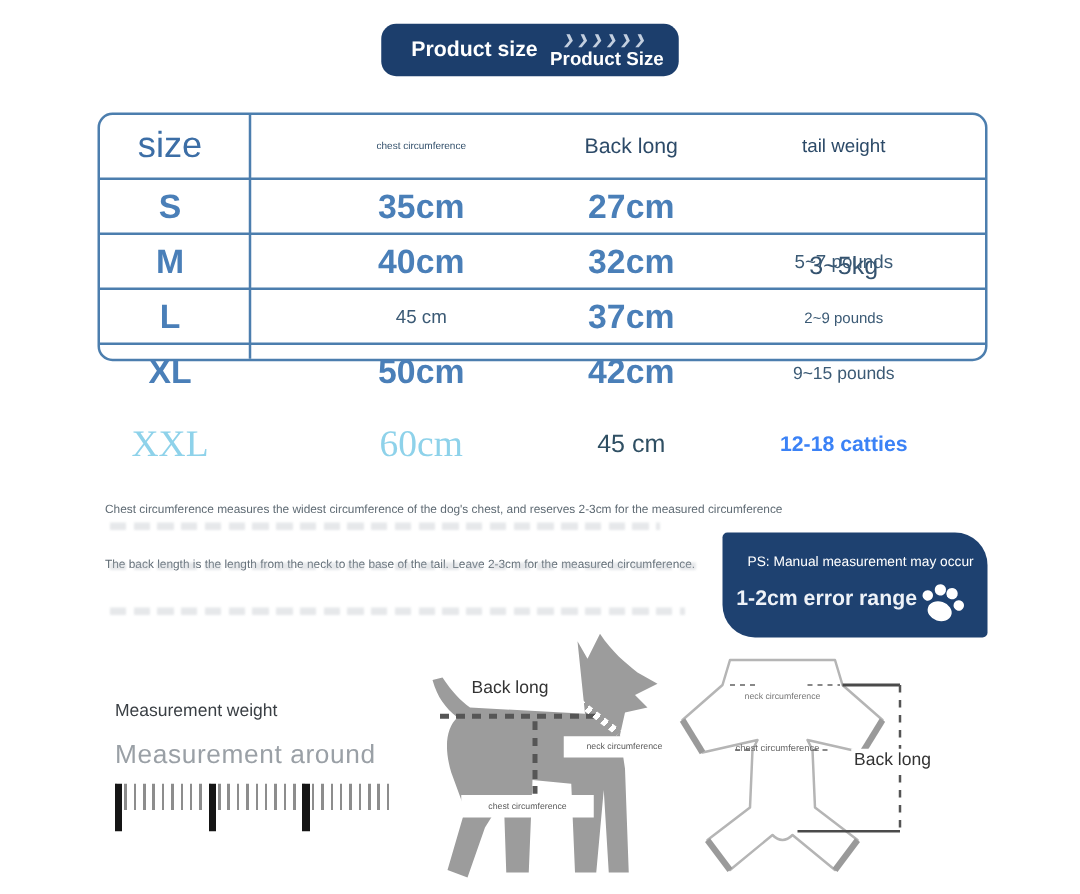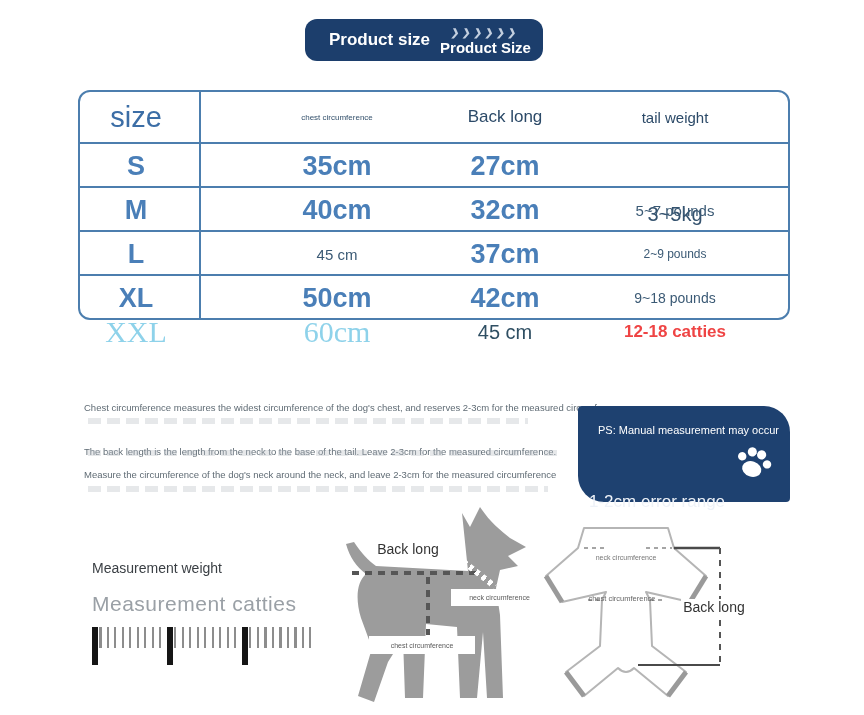--- a/index.html
+++ b/index.html
@@ -8,54 +8,54 @@
 
   
   .banner{position:absolute;left:305px;top:19px;width:238px;height:42px;background:#1c3e6c;
           border-radius:12px;display:flex;align-items:center;padding-left:24px;box-sizing:border-box;}
   .banner-left{font-size:17px;font-weight:bold;color:#fff;white-space:nowrap;}
   .banner-right{margin-left:10px;display:flex;flex-direction:column;align-items:center;padding-top:4px;}
   .chevrons{font-size:10px;font-weight:bold;letter-spacing:3px;color:#c3cfdf;transform:skewX(-10deg);line-height:1;white-space:nowrap;}
   .banner-sub{font-size:15px;font-weight:bold;color:#fff;margin-top:1px;white-space:nowrap;}
 
   
-  .size-table{position:absolute;left:78px;top:90px;width:712px;height:230px;border:2px solid #4c7eae;
+  .size-table{position:absolute;left:78px;top:90px;width:712px;height:199px;border:2px solid #4c7eae;
               border-radius:12px;box-sizing:border-box;background:#fff;}
   .vdiv{position:absolute;left:119px;top:0;bottom:0;width:2px;background:#4c7eae;}
   .trow{position:absolute;left:0;right:0;}
   .trow.bordered{border-top:2px solid #4c7eae;}
   .cell{position:absolute;top:50%;transform:translate(-50%,-50%);white-space:nowrap;}
   .col1{left:56px;}.col2{left:257px;}.col3{left:425px;}.col4{left:595px;}
   .h-size{font-size:29px;color:#3c6ea6;}
   .h-small{font-size:8px;color:#33506b;}
   .h-dark{font-size:17px;color:#2c4a68;}
   .h-dark2{font-size:15px;color:#2c4a68;}
   .t-blue{font-size:27px;font-weight:bold;color:#4a7fb8;}
   .t-dark-md{font-size:20px;color:#35536f;margin-top:48px;}
   .t-dark-sm{font-size:15px;color:#3b5a75;}
   .t-dark-xs{font-size:12px;color:#3b5a75;}
   .t-dark-sm2{font-size:14px;color:#3b5a75;}
   .t-plain{font-size:15px;color:#3b5a75;}
 
   
-  .xxl-row{position:absolute;left:80px;top:306px;width:708px;height:52px;}
+  .xxl-row{position:absolute;left:80px;top:330px;width:708px;height:52px;}
   .t-serif-lb{font-family:"Liberation Serif","DejaVu Serif",serif;font-size:30px;color:#8ed2ea;}
   .t-slate{font-size:20px;color:#2f4f63;}
-  .t-catties{font-size:17px;font-weight:bold;color:#ef4444;}
+  .t-catties{font-size:17px;font-weight:bold;color:#3b82f6;}
 
   
   .note{position:absolute;left:84px;font-size:9.5px;color:#5f6b74;white-space:nowrap;}
   .ghost{position:absolute;left:88px;height:6px;opacity:.35;filter:blur(.7px);
          background:repeating-linear-gradient(90deg,#b9bfc6 0 13px,transparent 13px 19px);}
 
   
-  .ps-box{position:absolute;left:578px;top:406px;width:212px;height:96px;background:#1e4170;
+  .ps-box{position:absolute;left:578px;top:426px;width:212px;height:84px;background:#1e4170;
           border-radius:4px 26px 4px 26px;}
   .ps-line1{position:absolute;left:20px;top:18px;font-size:11px;color:#fff;white-space:nowrap;}
-  .ps-line2{position:absolute;left:11px;top:43px;font-size:17px;font-weight:normal;color:#eef2f8;white-space:nowrap;margin-top:43px;}
+  .ps-line2{position:absolute;left:11px;top:43px;font-size:17px;font-weight:bold;color:#eef2f8;white-space:nowrap;}
   .paw{position:absolute;right:15px;top:35px;width:42px;height:42px;}
 
   
   .mm-title{position:absolute;left:92px;top:560px;font-size:14px;color:#3a3f44;}
   .mm-sub{position:absolute;left:92px;top:592px;font-size:21px;color:#9aa0a6;letter-spacing:.5px;}
   .ruler{position:absolute;left:92px;top:627px;width:224px;height:38px;
          background-image:
            repeating-linear-gradient(90deg,#151515 0 6px,transparent 6px 75px),
            repeating-linear-gradient(90deg,#8d8d8d 0 2px,transparent 2px 7.5px);
          background-size:100% 100%,100% 21px;background-repeat:no-repeat,no-repeat;}
@@ -121,54 +121,53 @@
       <span class="cell col1 t-blue">L</span>
       <span class="cell col2 t-plain">45 cm</span>
       <span class="cell col3 t-blue">37cm</span>
       <span class="cell col4 t-dark-xs">2~9 pounds</span>
     </div>
 
     <div class="trow bordered" style="top:182px;height:44px;text-align:center;">
       <span class="cell col1 t-blue">XL</span>
       <span class="cell col2 t-blue">50cm</span>
       <span class="cell col3 t-blue">42cm</span>
-      <span class="cell col4 t-dark-sm2">9~18 pounds</span>
+      <span class="cell col4 t-dark-sm2">9~15 pounds</span>
     </div>
   </div>
 
   <div class="xxl-row">
     <span class="cell col1 t-serif-lb">XXL</span>
     <span class="cell col2 t-serif-lb">60cm</span>
     <span class="cell col3 t-slate">45 cm</span>
     <span class="cell col4 t-catties">12-18 catties</span>
   </div>
 
   <div class="note" style="top:402px;">Chest circumference measures the widest circumference of the dog's chest, and reserves 2-3cm for the measured circumference</div>
   <div class="ghost" style="top:418px;width:440px;"></div>
   <div class="note" style="top:446px;text-align:center;">The back length is the length from the neck to the base of the tail. Leave 2-3cm for the measured circumference.</div>
   <div class="ghost" style="top:450px;width:470px;"></div>
-  <div class="note" style="top:469px;">Measure the circumference of the dog's neck around the neck, and leave 2-3cm for the measured circumference</div>
   <div class="ghost" style="top:486px;width:460px;"></div>
 
   <div class="ps-box">
     <div class="ps-line1">PS: Manual measurement may occur</div>
     <div class="ps-line2">1-2cm error range</div>
     <svg class="paw" viewBox="0 0 24 24">
       <g fill="#ffffff" transform="rotate(18 12 12)">
         <ellipse cx="12" cy="16.2" rx="5.6" ry="4.4"></ellipse>
         <circle cx="4.6" cy="11" r="2.4"></circle>
         <circle cx="9.3" cy="6.8" r="2.6"></circle>
         <circle cx="14.9" cy="6.8" r="2.6"></circle>
         <circle cx="19.5" cy="11" r="2.4"></circle>
       </g>
     </svg>
   </div>
 
   <div class="mm-title">Measurement weight</div>
-  <div class="mm-sub">Measurement catties</div>
+  <div class="mm-sub">Measurement around</div>
   <div class="ruler"></div>
 
   <svg class="dog-svg" viewBox="0 0 200 210">
     <path fill="#9c9c9c" d="
       M 36 74
       C 26 66 20 58 16 44
       L 24 42
       C 32 54 38 60 46 66
       L 138 71
       L 132 13

